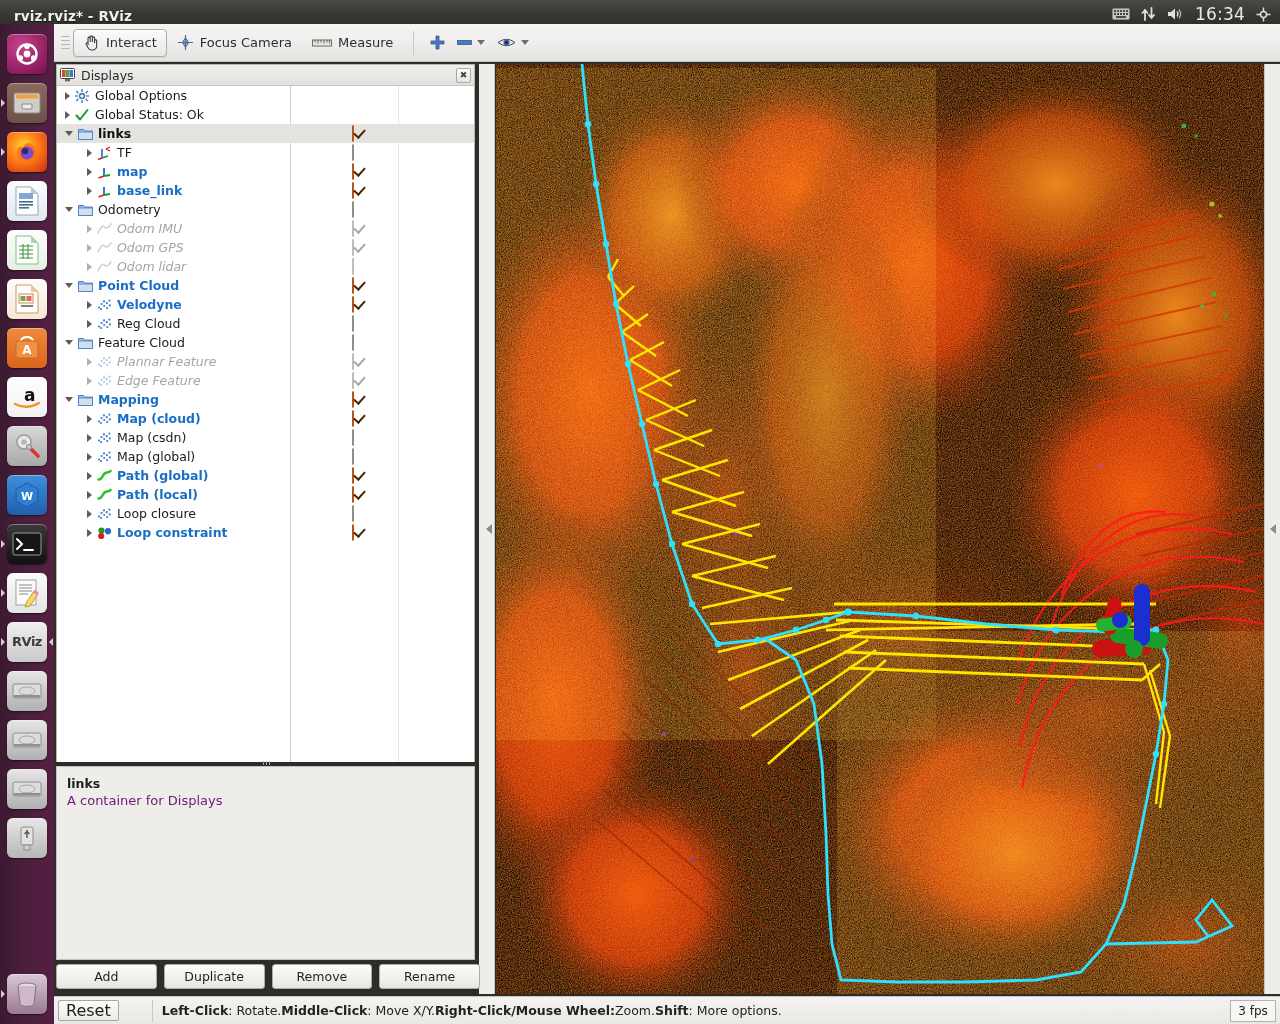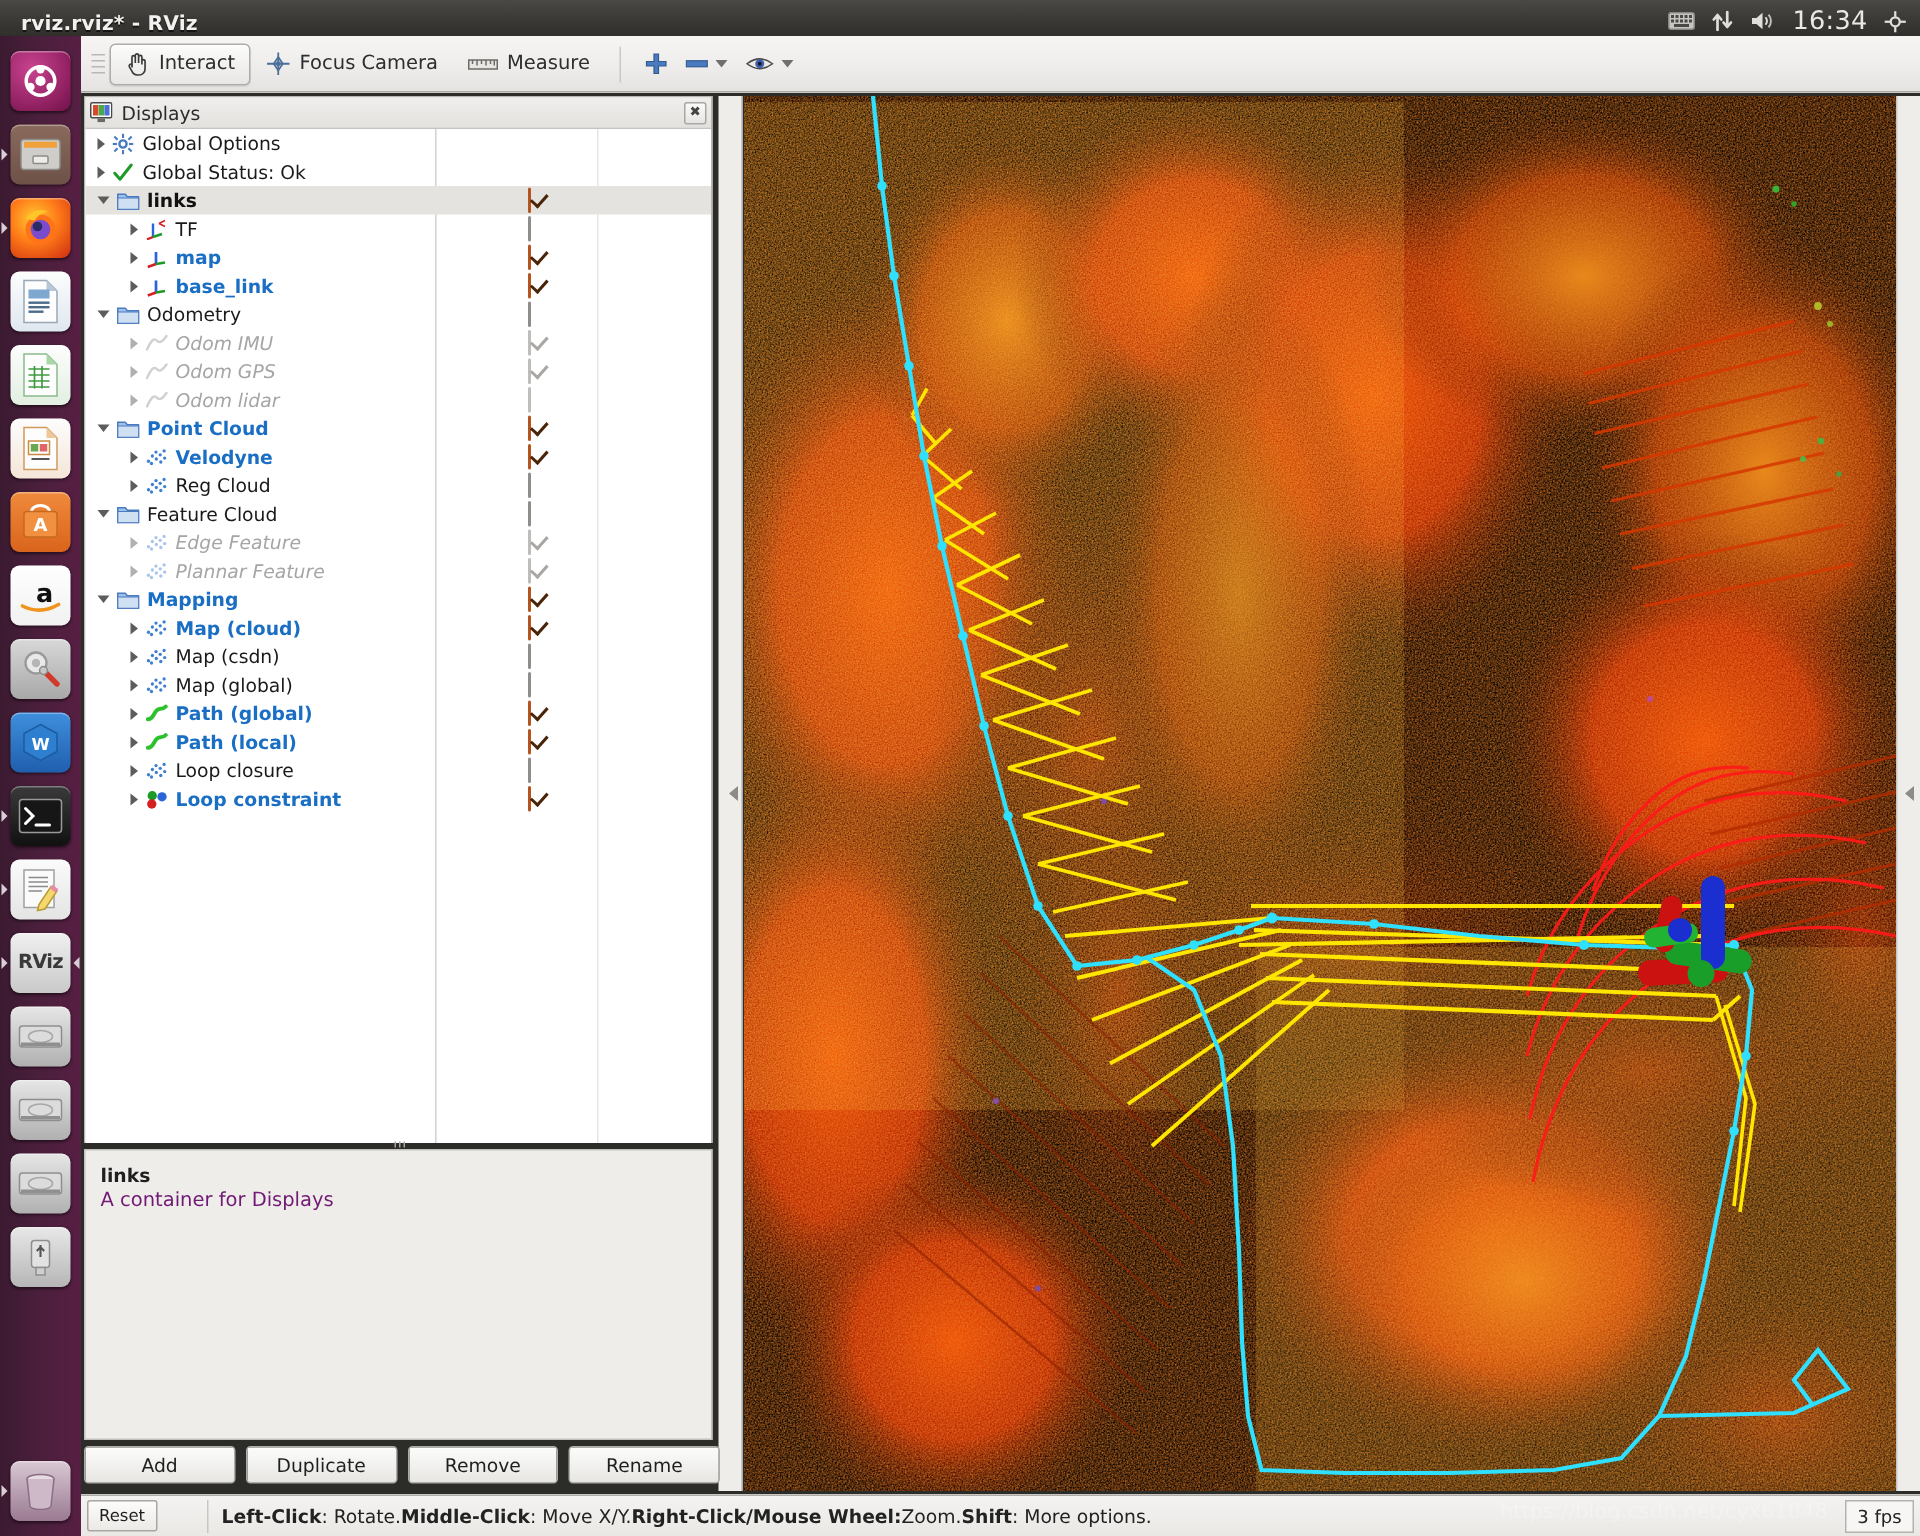--- a/index.html
+++ b/index.html
@@ -151,21 +151,21 @@
     box-shadow: inset 0 1px 0 #fff;
   }
 
   
   .statusbar {
     position: absolute; left: 54px; top: 996px; width: 1226px; height: 28px;
     background: linear-gradient(180deg,#f4f3f1,#e9e8e5); border-top: 1px solid #c9c7c4;
     display: flex; align-items: center; padding: 0 4px; gap: 5px; z-index: 20;
   }
   .reset-btn {
-    height: 21px; padding: 0 7px; font-size: 11px; color: #1f1f1f;
+    height: 21px; padding: 0 7px; font-size: 16px; color: #1f1f1f;
     background: linear-gradient(180deg,#fcfcfb,#eceae7); border: 1px solid #a9a7a4; border-radius: 2px;
     display: flex; align-items: center;
   }
   .status-text { flex: 1; height: 22px; border-left: 1px solid #c9c7c4; padding-left: 9px;
     display: flex; align-items: center; font-size: 12.5px; color: #222; margin-left: 28px; }
   .status-text b { font-weight: bold; }
   .fps-box {
     width: 46px; height: 22px; border: 1px solid #b4b2af; background: #f7f6f4;
     display: flex; align-items: center; justify-content: center; font-size: 12px; color: #222;
   }
@@ -724,42 +724,42 @@
                 <circle cx="4" cy="11" r="1.1"></circle>
                 <circle cx="7.2" cy="8" r="1.1"></circle>
                 <circle cx="7" cy="3.4" r="1.1"></circle>
                 <circle cx="9.8" cy="5.2" r="1.1"></circle>
                 <circle cx="10.2" cy="10" r="1.1"></circle>
                 <circle cx="12.8" cy="7.4" r="1.1"></circle>
                 <circle cx="12.4" cy="2.6" r="1.1"></circle>
               </g>
             </svg>
           </span>
-          <span class="lbl dim">Edge Feature</span>
+          <span class="lbl dim">Plannar Feature</span>
           <span class="cbwrap"><span class="cb dis on"></span></span>
         </div>
         <div class="row">
           <span style="width: 30px; flex: 0 0 auto;"></span>
           <span class="arrow dim"></span>
           <span class="ic" style="opacity: 0.45;">
             <svg width="15" height="13" viewBox="0 0 15 13">
               <g fill="#3d7fd0">
                 <circle cx="2" cy="9.5" r="1.1"></circle>
                 <circle cx="4.6" cy="6" r="1.1"></circle>
                 <circle cx="4" cy="11" r="1.1"></circle>
                 <circle cx="7.2" cy="8" r="1.1"></circle>
                 <circle cx="7" cy="3.4" r="1.1"></circle>
                 <circle cx="9.8" cy="5.2" r="1.1"></circle>
                 <circle cx="10.2" cy="10" r="1.1"></circle>
                 <circle cx="12.8" cy="7.4" r="1.1"></circle>
                 <circle cx="12.4" cy="2.6" r="1.1"></circle>
               </g>
             </svg>
           </span>
-          <span class="lbl dim">Plannar Feature</span>
+          <span class="lbl dim">Edge Feature</span>
           <span class="cbwrap"><span class="cb dis on"></span></span>
         </div>
         <div class="row">
           <span style="width: 8px; flex: 0 0 auto;"></span>
           <span class="arrow open"></span>
           <span class="ic">
             <svg width="15" height="13" viewBox="0 0 15 13">
               <path d="M0.5 2.5 h5 l1.4 1.6 h7.6 v8.4 h-14 Z" fill="#9fc3e8" stroke="#4a7bbf" stroke-width="1"></path>
               <path d="M0.5 5 h14 v7.5 h-14 Z" fill="#cfe0f2" stroke="#4a7bbf" stroke-width=".8"></path>
             </svg>

